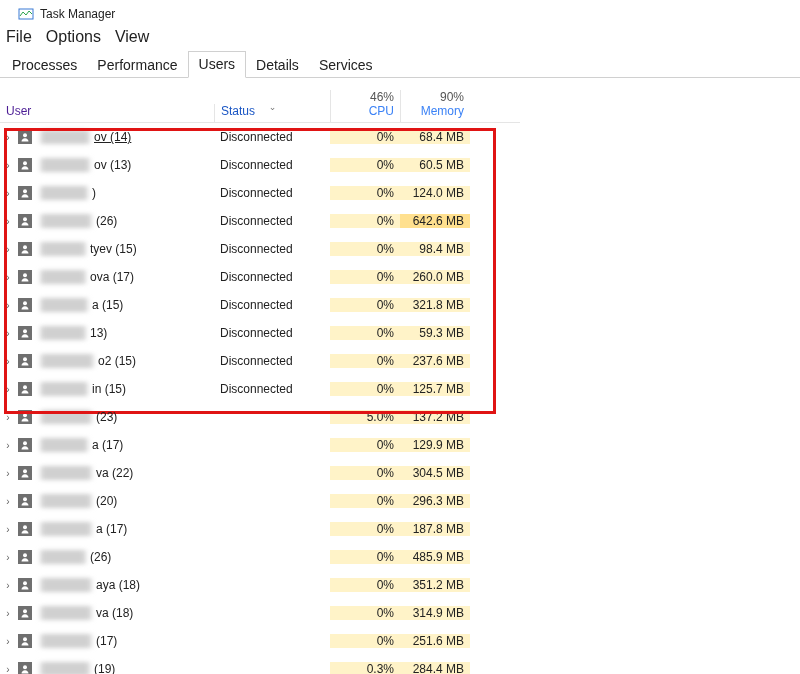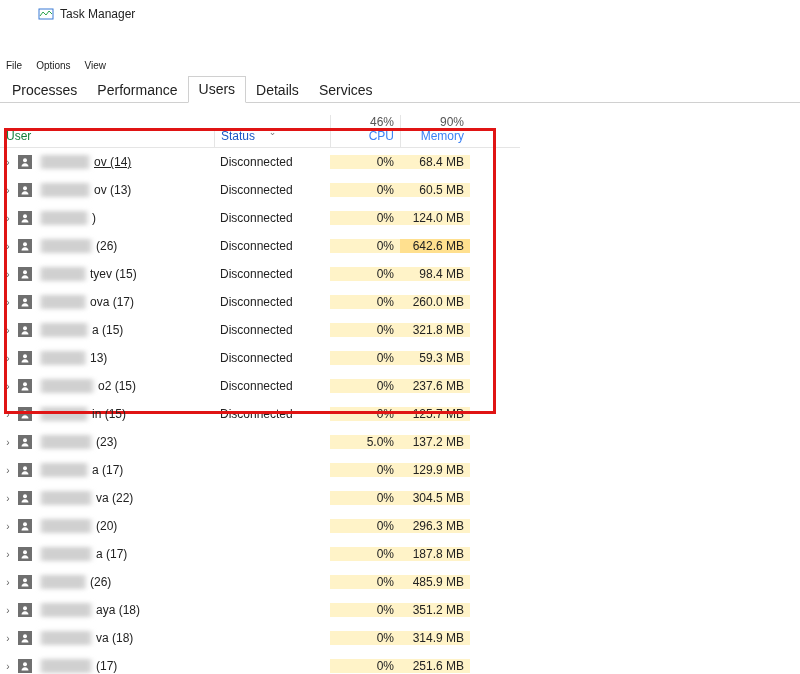--- a/index.html
+++ b/index.html
@@ -20,30 +20,28 @@
     box-sizing: border-box;
     padding-top: 4px;
   }
   
   .titlebar {
     display: flex;
     align-items: center;
     height: 20px;
     padding-left: 18px;
     font-size: 12px;
-    margin-left: 20px;
   }
   .titlebar svg { flex: 0 0 auto; margin-right: 6px; }
   
   .menubar {
     display: flex;
     gap: 14px;
     padding: 4px 6px 4px 6px;
-    font-size: 10px;
-    margin-top: 32px;
+    font-size: 16px;
   }
   .menubar span { cursor: default; }
   
   .tabs {
     display: flex;
     align-items: flex-end;
     border-bottom: 1px solid #d0d0d0;
     padding-left: 2px;
     font-size: 14px;
   }
@@ -69,21 +67,21 @@
     align-items: flex-end;
     height: 36px;
     border-bottom: 1px solid #e5e5e5;
     font-size: 12px;
   }
   .th {
     box-sizing: border-box;
     padding: 0 6px 4px 6px;
     position: relative;
   }
-  .th.user   { width: 214px; color: #15803d; padding-left: 6px; }
+  .th.user   { width: 214px; color: #4c1d95; padding-left: 6px; }
   .th.status { width: 116px; color: #1a56c4; border-left: 1px solid #e5e5e5; }
   .th.cpu    { width: 70px;  text-align: right; border-left: 1px solid #e5e5e5; }
   .th.memory { width: 70px;  text-align: right; border-left: 1px solid #e5e5e5; }
   .th .pct { color: #555; text-align: right; }
   .th .lbl { color: #3b82f6; text-align: right; }
   .th.num .wrap { display:block; text-align:right; }
   .th.status .chev {
     position: absolute;
     top: -2px;
     left: 50%;

